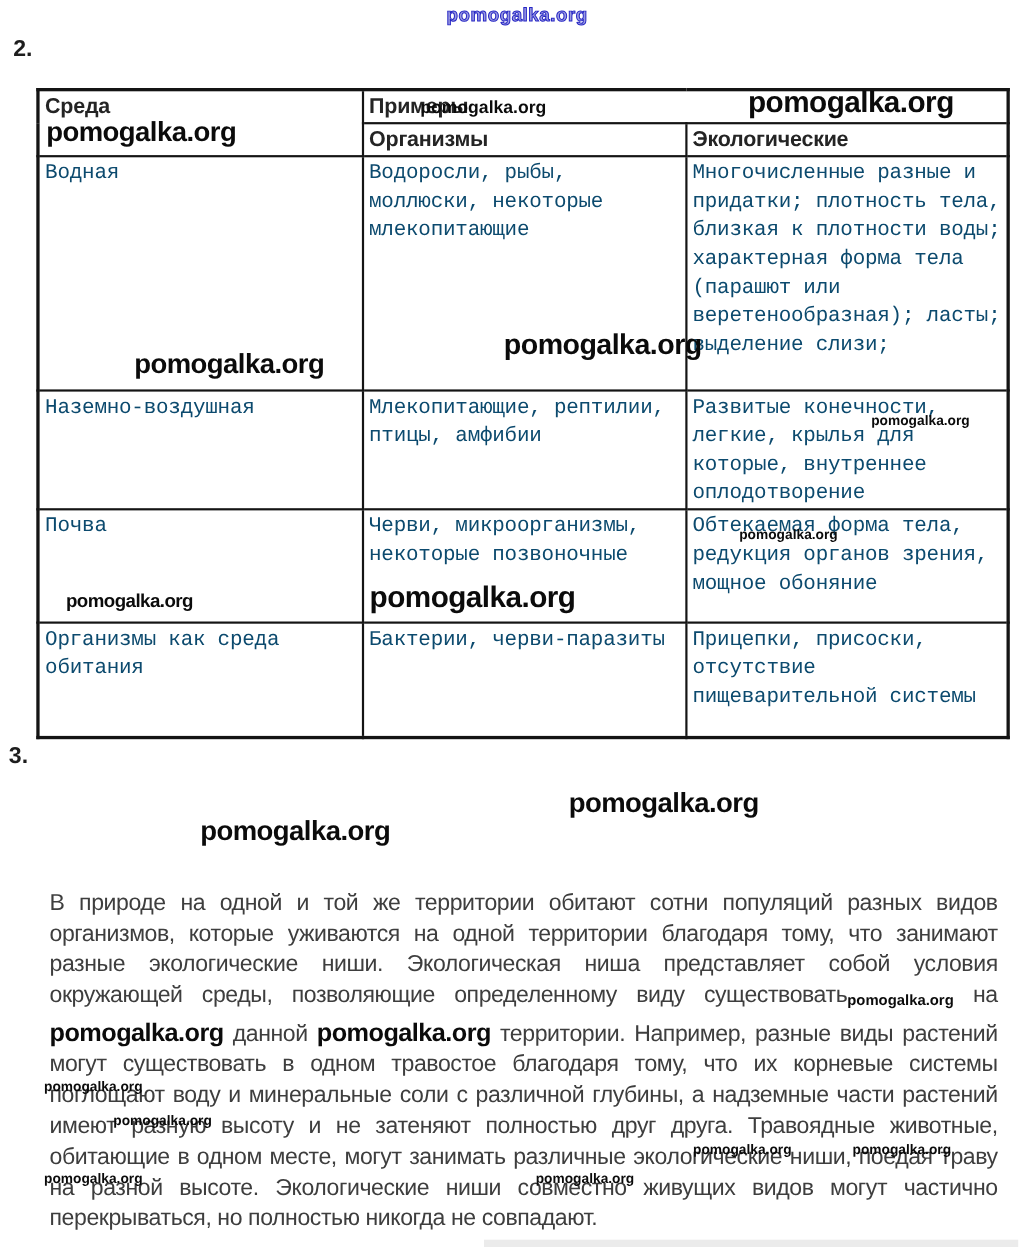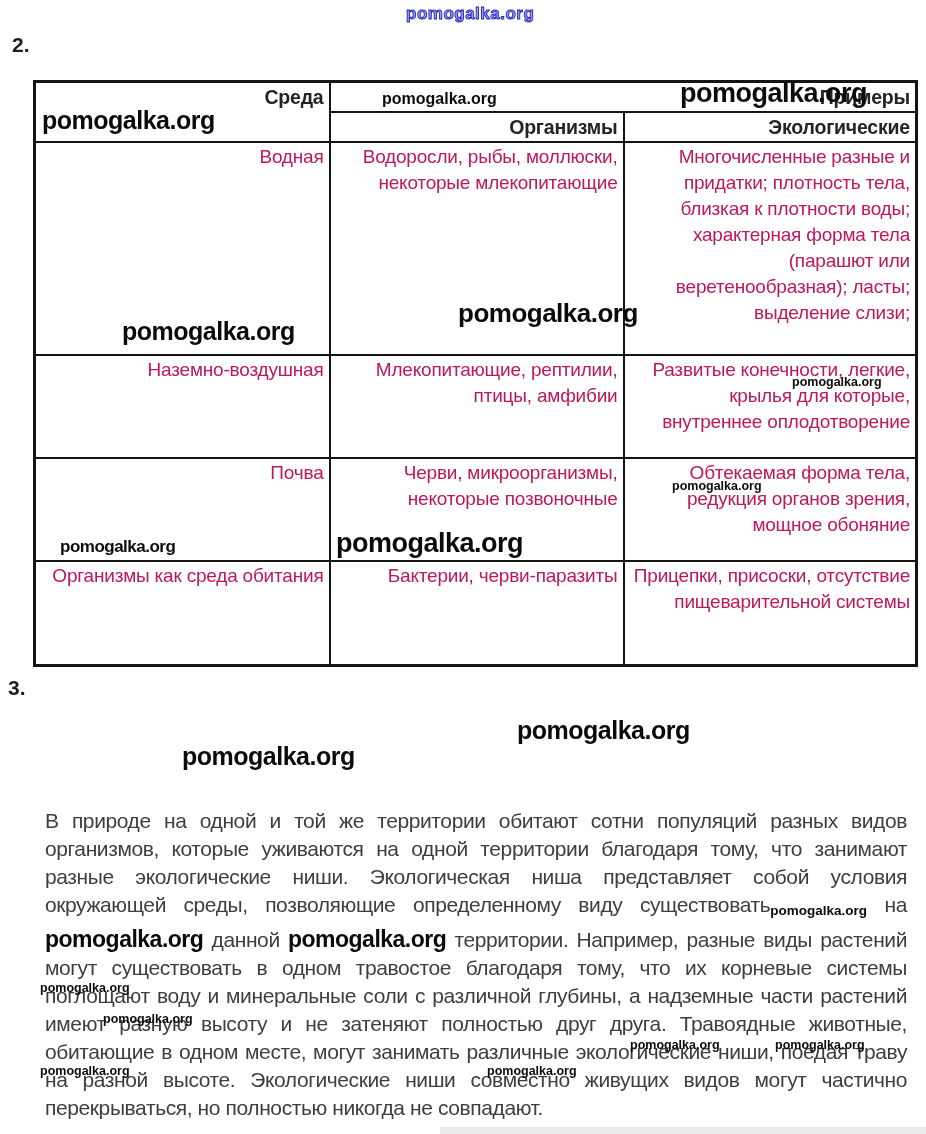--- a/index.html
+++ b/index.html
@@ -11,25 +11,25 @@
   
   table.habitat{
     position:absolute;left:33px;top:80px;width:882px;
     border-collapse:collapse;table-layout:fixed;
     border:3px solid #141414;
   }
   table.habitat col.c1{width:295px;}
   table.habitat col.c2{width:294px;}
   table.habitat col.c3{width:293px;}
   table.habitat th,table.habitat td{
-    border:2px solid #141414;vertical-align:top;text-align:right;
+    border:2px solid #141414;vertical-align:top;text-align:left;
     padding:1px 5px;font-size:19px;line-height:26px;letter-spacing:-0.2px;margin-left:30px;
   }
   table.habitat th{font-weight:bold;color:#242424;font-size:19.5px;}
-  table.habitat td{color:#be185d;}
+  table.habitat td{color:#0c4a6e;font-family:Liberation Mono, monospace;}
   tr.hr1{height:30px;} tr.hr2{height:25px;}
   tr.r1{height:213px;} tr.r2{height:103px;} tr.r3{height:103px;} tr.r4{height:104px;padding-left:36px;}
   
   .goal{
     position:absolute;left:45px;top:694px;width:862px;
     font-size:21px;line-height:29px;text-align:justify;letter-spacing:-0.3px;color:#3a3a3a;
   }
   .goal b{color:#1c1c1c;}
   .body-par{
     position:absolute;left:45px;top:786px;width:862px;

